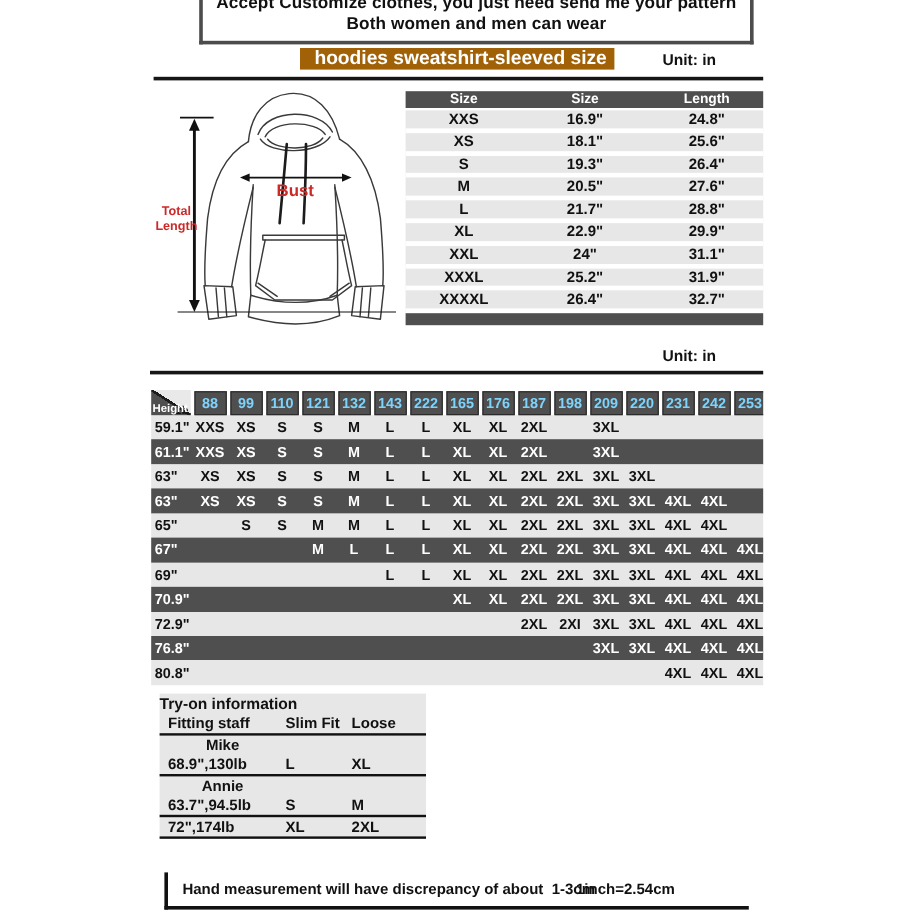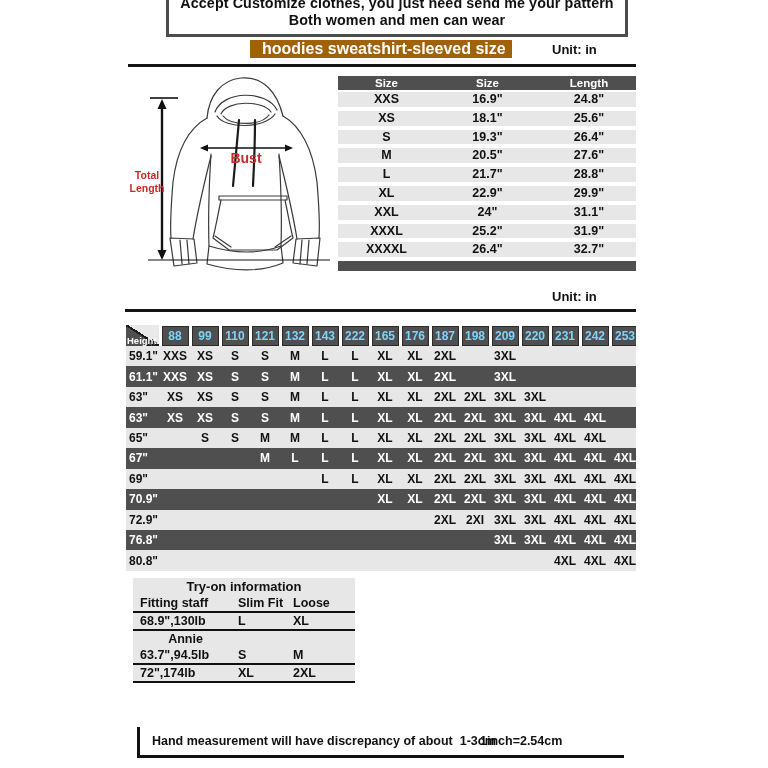--- a/index.html
+++ b/index.html
@@ -46,21 +46,21 @@
           border:1px solid #2b2b2b;text-align:center;font-size:12px;}
   .mx-row{display:grid;grid-template-columns:34px repeat(16,30px);height:20.45px;
           align-items:center;font-size:12px;}
   .mx-row.light{background:#e7e7e7;color:#111;}
   .mx-row.dark{background:#4f4f4f;color:#fff;}
   .mx-label{padding-left:3px;}
   .mx-val{text-align:center;}
 
   
   .tryon{left:133px;top:578px;width:222px;background:#e7e7e7;color:#111;}
-  .to-title{height:17px;line-height:18px;text-align:center;font-size:13px;}
+  .to-title{height:17px;line-height:18px;font-size:13px;}
   .to-grid{display:grid;grid-template-columns:105px 55px 62px;height:16px;line-height:16px;
            font-size:12.5px;}
   .to-left{padding-left:7px;}
   .to-mid,.to-right{}
   .to-name{text-align:center;}
   .to-line{height:2px;background:#111;}
 
   
   .bottom-note{left:137px;top:727px;width:484px;height:28px;
                border-left:3px solid #111;border-bottom:3px solid #111;}
@@ -458,20 +458,25 @@
   <div class="abs tryon">
     <div class="to-title">Try-on information</div>
     <div class="to-grid">
       <div class="to-left">Fitting staff</div>
       <div class="to-mid">Slim Fit</div>
       <div class="to-right">Loose</div>
     </div>
     <div class="to-line"></div>
     <div>
         <div class="to-grid">
+          <div class="to-name">Mike</div>
+          <div></div>
+          <div></div>
+        </div>
+        <div class="to-grid">
           <div class="to-left">68.9",130lb</div>
           <div class="to-mid">L</div>
           <div class="to-right">XL</div>
         </div>
         <div class="to-line"></div>
         <div class="to-grid">
           <div class="to-name">Annie</div>
           <div></div>
           <div></div>
         </div>

